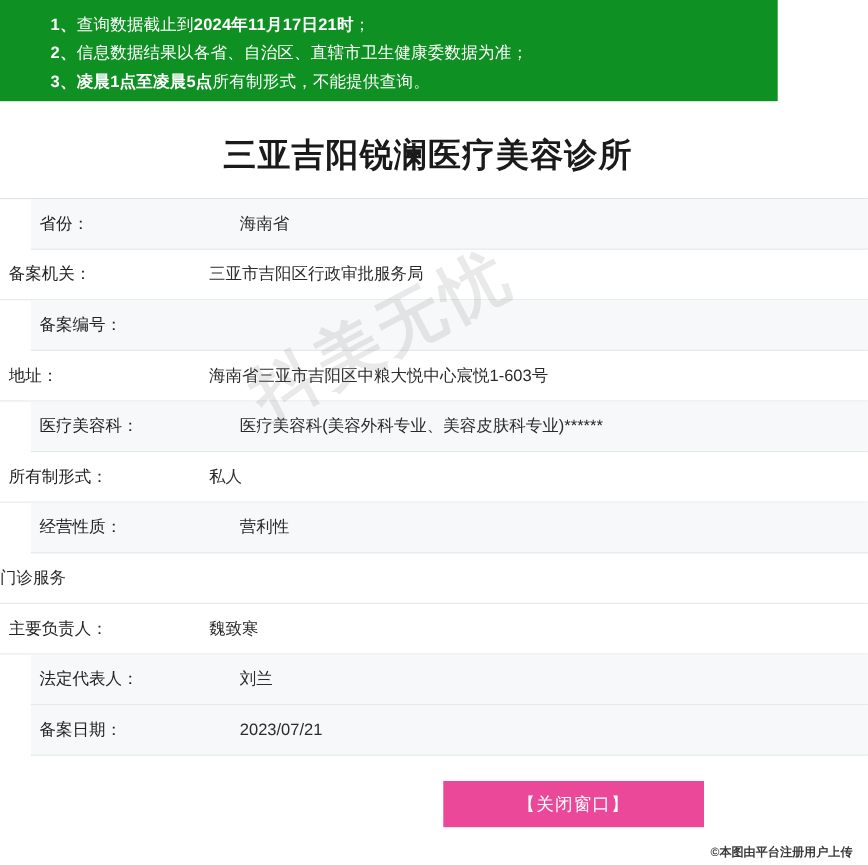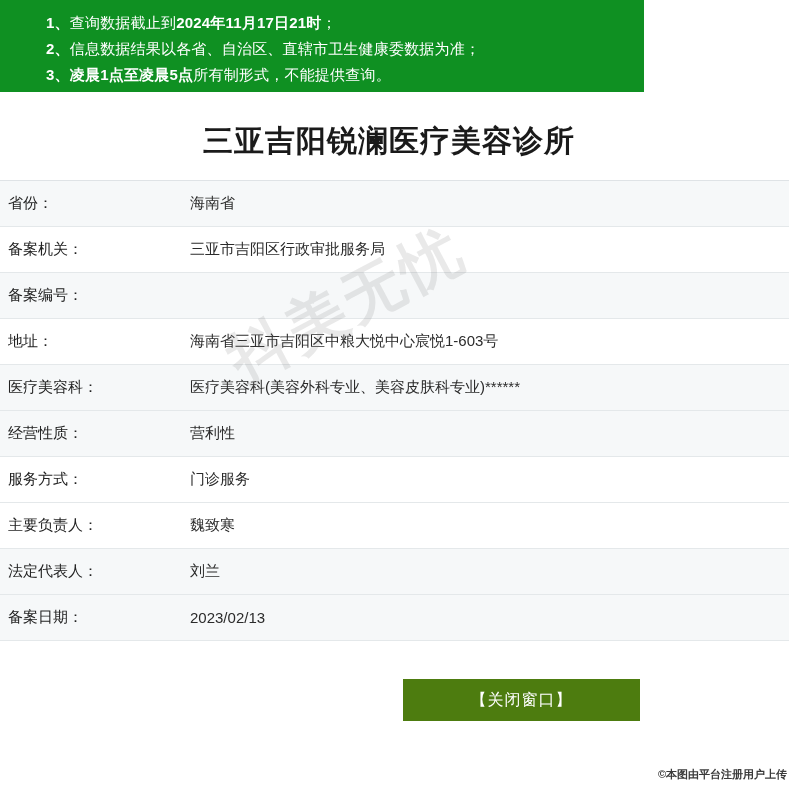--- a/index.html
+++ b/index.html
@@ -15,21 +15,21 @@
     position: relative;
     overflow: hidden;
   }
 
   
   .notice {
     background: #0f9022;
     color: #ffffff;
     padding: 10px 0 12px 0;
     box-sizing: border-box;
-    width: 644px;
+    width: 707px;
     height: 92px;
   }
   .notice-line {
     font-size: 15px;
     line-height: 26px;
     padding-left: 46px;
     white-space: nowrap;
     letter-spacing: 0.2px;
   }
   .notice-line .num {
@@ -63,20 +63,21 @@
   }
   .row {
     display: flex;
     border-bottom: 1px solid #e4e8ea;
     height: 46px;
     align-items: center;
     box-sizing: border-box;
   }
   .row.alt {
     background: #f6f8f9;
+    margin-left: 28px;
   }
   .cell-label {
     width: 190px;
     min-width: 190px;
     padding-left: 8px;
     box-sizing: border-box;
     font-size: 15px;
     color: #222;
     font-weight: 500;
   }
@@ -92,24 +93,24 @@
 
   
   .footer {
     width: 789px;
     height: 110px;
     position: relative;
   }
   .close-btn {
     position: absolute;
     left: 403px;
-    top: 38px;
+    top: 23px;
     width: 237px;
     height: 42px;
-    background: #4d7c0f;
+    background: #ec4899;
     color: #ffffff;
     font-size: 16px;
     border: none;
     cursor: pointer;
     font-family: Liberation Mono, monospace;
     letter-spacing: 1px;
     display: flex;
     align-items: center;
     justify-content: center;
   }
@@ -124,21 +125,21 @@
     font-weight: bold;
     transform: rotate(-28deg);
     transform-origin: left top;
     pointer-events: none;
     letter-spacing: 4px;
     white-space: nowrap;
     user-select: none;
   }
   .corner-note {
     position: absolute;
-    right: 2px;
+    right: 14px;
     bottom: 4px;
     font-size: 11px;
     color: #3a3a3a;
     font-weight: bold;
     white-space: nowrap;
   }
 </style>
 </head>
 <body>
 
@@ -171,39 +172,42 @@
     <div class="cell-label">备案编号：</div>
   </div>
   <div class="row">
     <div class="cell-label">地址：</div>
     <div class="cell-value">海南省三亚市吉阳区中粮大悦中心宸悦1-603号</div>
   </div>
   <div class="row alt">
     <div class="cell-label">医疗美容科：</div>
     <div class="cell-value">医疗美容科(美容外科专业、美容皮肤科专业)******</div>
   </div>
+  <div class="row">
+    <div class="cell-label">所有制形式：</div>
+    <div class="cell-value">私人</div>
+  </div>
   <div class="row alt">
     <div class="cell-label">经营性质：</div>
     <div class="cell-value">营利性</div>
   </div>
   <div class="row">
-    <div class="cell-label">服务方式：</div>
     <div class="cell-value">门诊服务</div>
   </div>
   <div class="row">
     <div class="cell-label">主要负责人：</div>
     <div class="cell-value">魏致寒</div>
   </div>
   <div class="row alt">
     <div class="cell-label">法定代表人：</div>
     <div class="cell-value">刘兰</div>
   </div>
   <div class="row alt">
     <div class="cell-label">备案日期：</div>
-    <div class="cell-value">2023/02/13</div>
+    <div class="cell-value">2023/07/21</div>
   </div>
 </div>
 
 <div class="footer">
   <button class="close-btn">【关闭窗口】</button>
 </div>
 
 <div class="watermark">抖美无忧</div>
 <div class="corner-note">©本图由平台注册用户上传</div>
 

